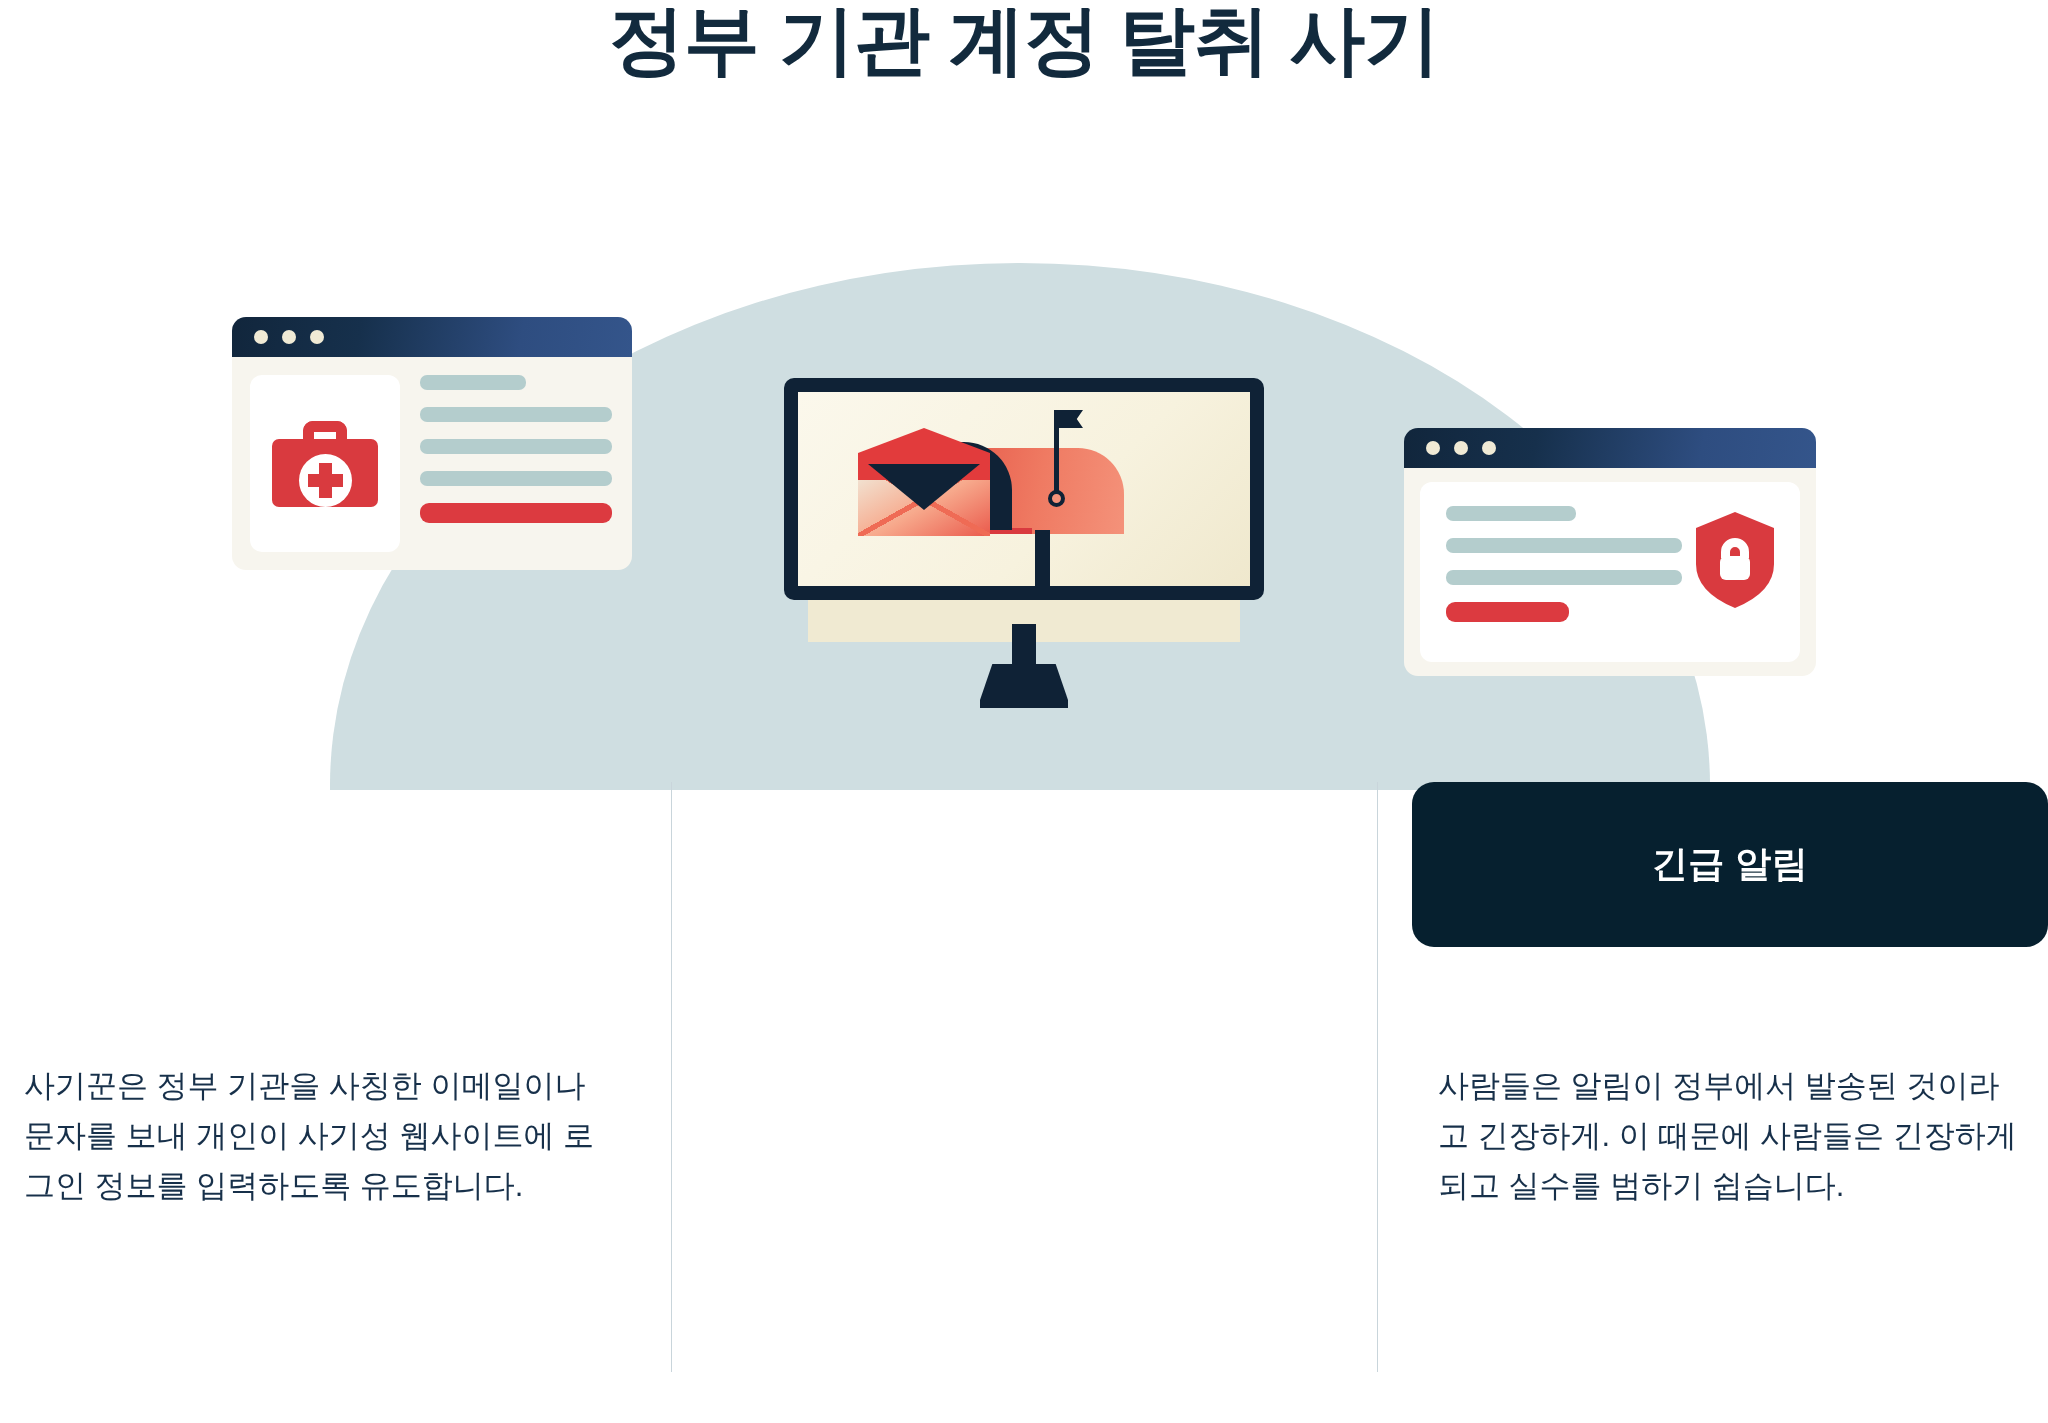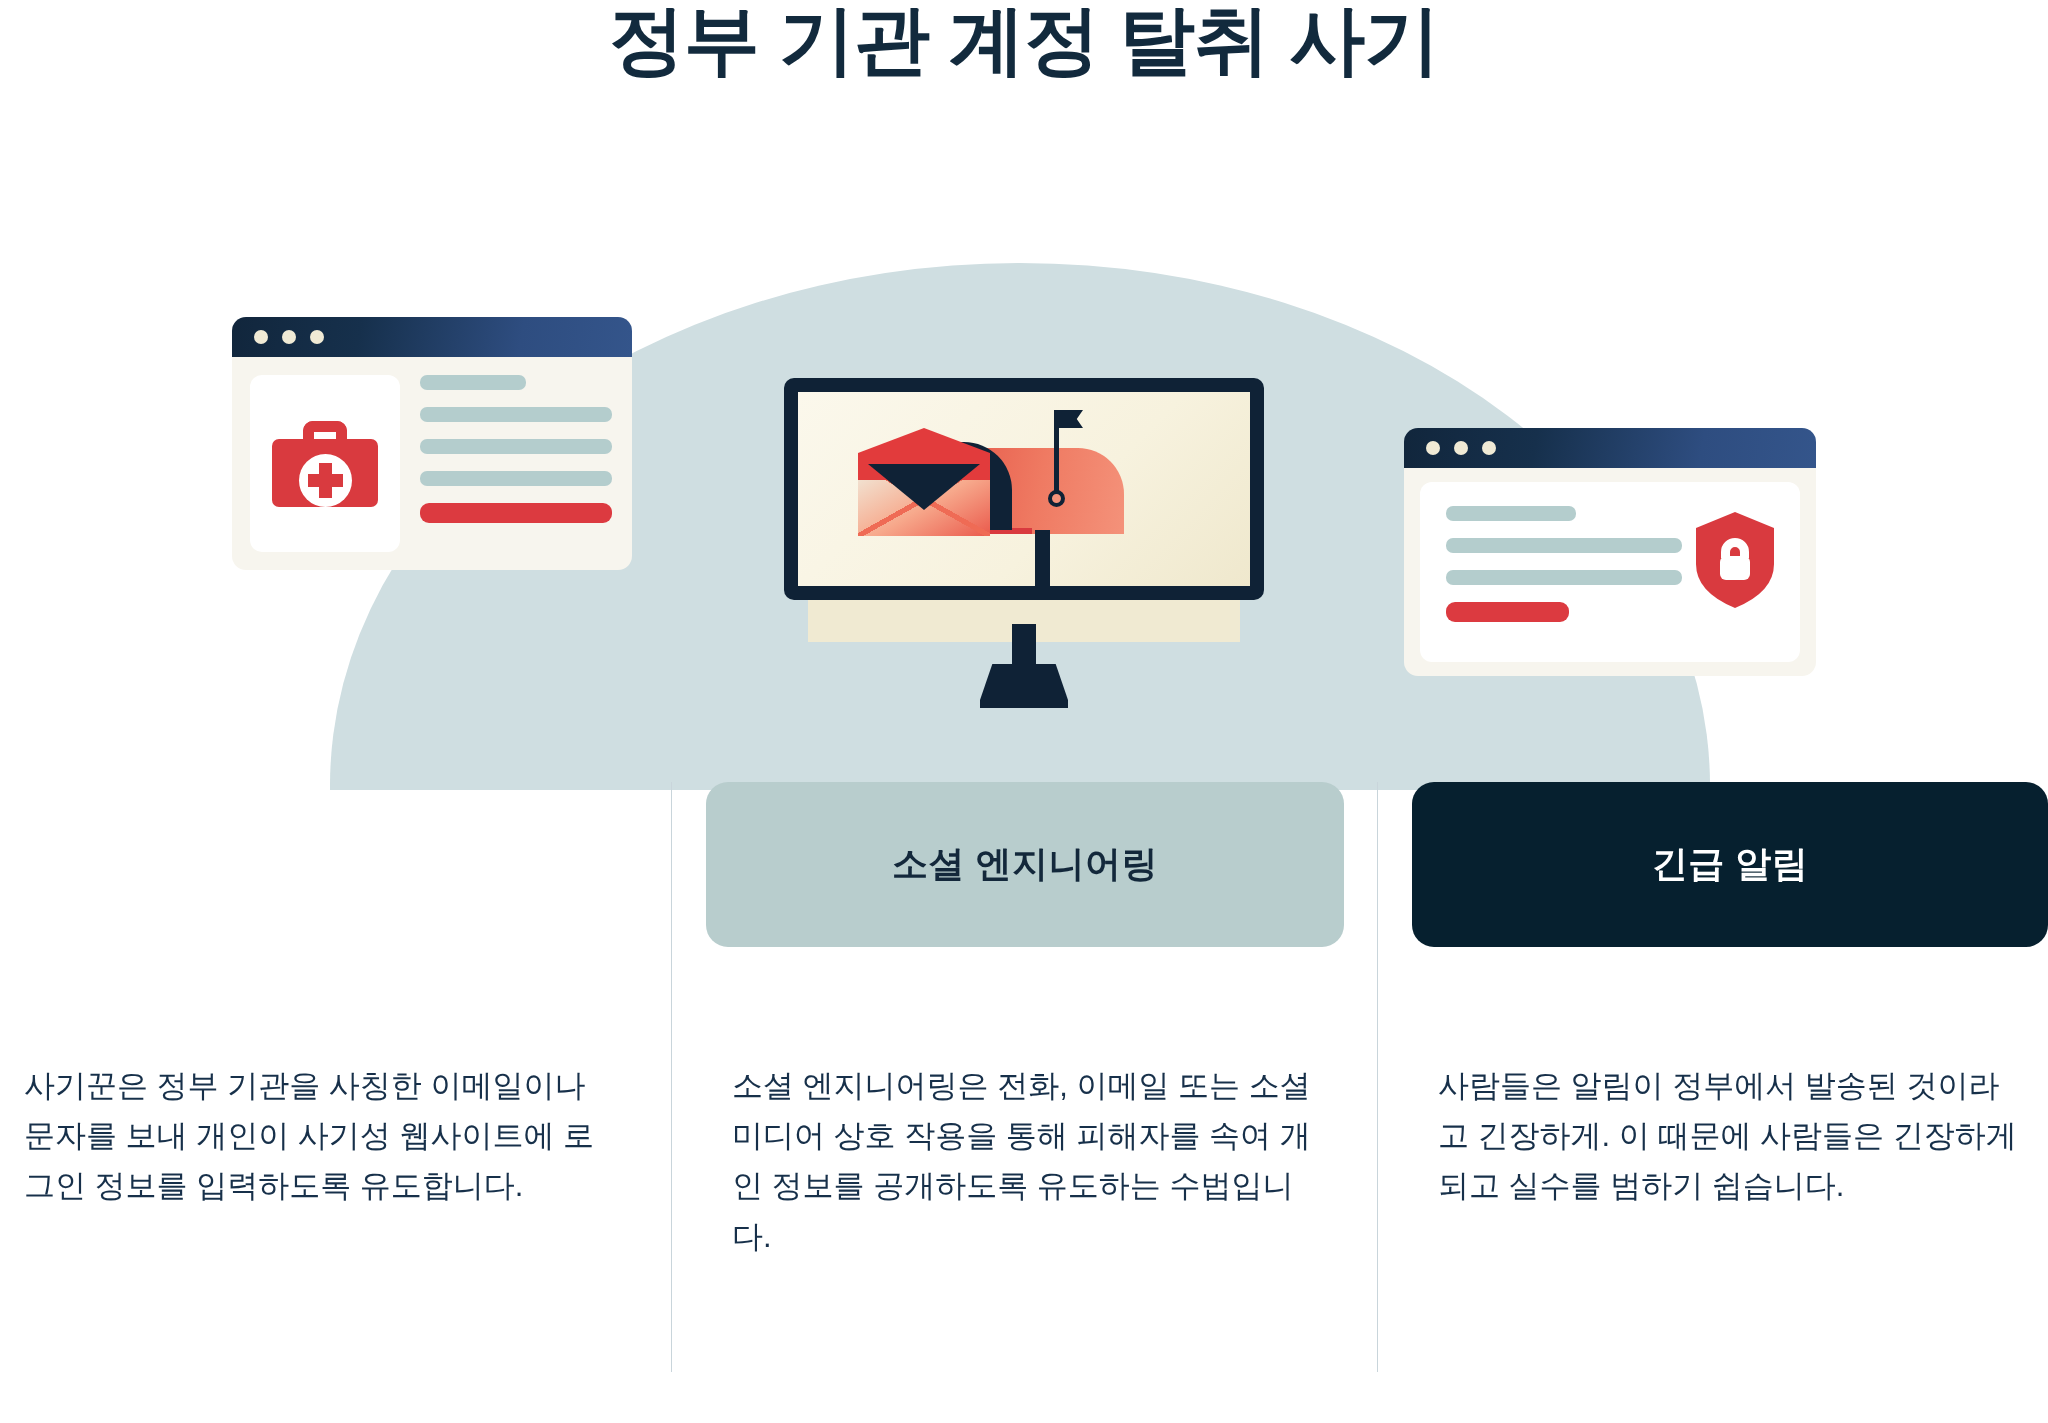--- a/index.html
+++ b/index.html
@@ -239,27 +239,23 @@
               <path d="M39 0 L78 16 L78 52 Q78 80 39 96 Q0 80 0 52 L0 16 Z" fill="#d93a3f"></path>
               <path d="M39 26 a14 14 0 0 1 14 14 v6 h-9 v-6 a5 5 0 0 0 -10 0 v6 h-9 v-6 a14 14 0 0 1 14 -14 z" fill="#ffffff"></path>
               <rect x="24" y="44" width="30" height="24" rx="6" fill="#ffffff"></rect>
             </svg>
           </div>
         </div>
       </div>
     </div>
   </div>
 
-  <div class="label-card" id="label-social">
-    <span>소셜 엔지니어링</span>
-  </div>
   <div class="label-card" id="label-alert">
     <span>긴급 알림</span>
   </div>
 
   <div class="divider" id="div-1"></div>
   <div class="divider" id="div-2"></div>
 
   <p class="para" id="para-phish">사기꾼은 정부 기관을 사칭한 이메일이나 문자를 보내 개인이 사기성 웹사이트에 로그인 정보를 입력하도록 유도합니다.</p>
-  <p class="para" id="para-social">소셜 엔지니어링은 전화, 이메일 또는 소셜 미디어 상호 작용을 통해 피해자를 속여 개인 정보를 공개하도록 유도하는 수법입니다.</p>
   <p class="para" id="para-alert">사람들은 알림이 정부에서 발송된 것이라고 긴장하게. 이 때문에 사람들은 긴장하게 되고 실수를 범하기 쉽습니다.</p>
 
 </div>
 
 </body></html>

